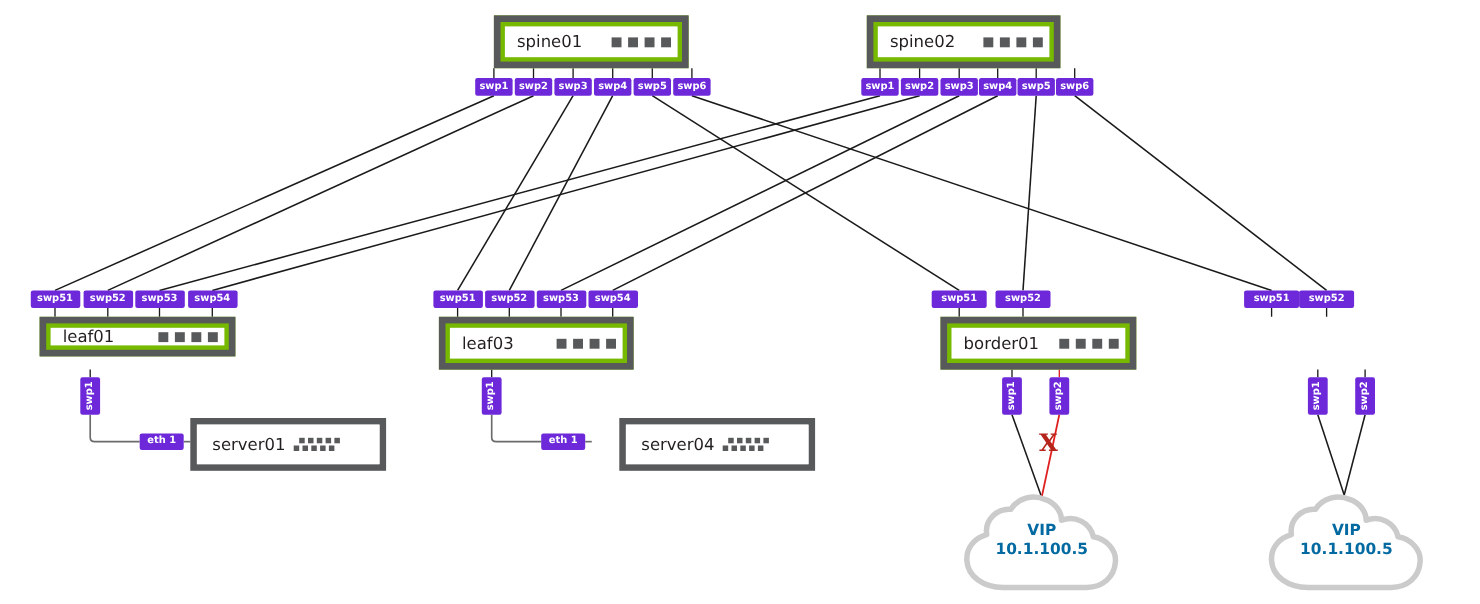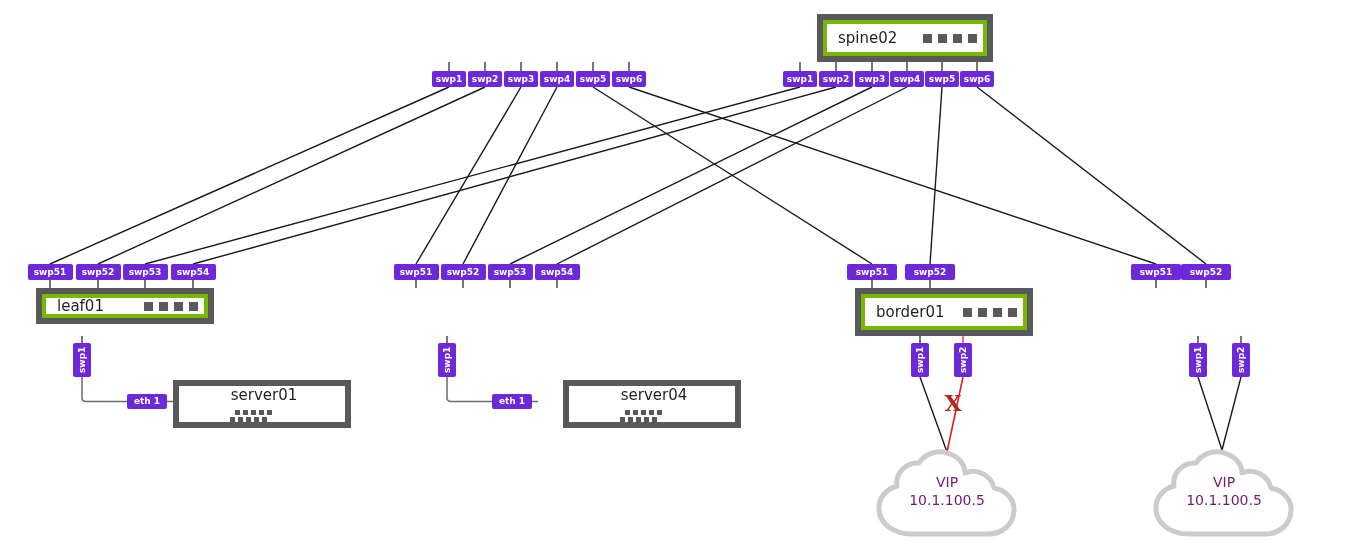--- a/index.html
+++ b/index.html
@@ -10,42 +10,42 @@
   #link-lines { position:absolute; left:0; top:0; z-index:1; }
 
   .box { position:absolute; box-sizing:border-box; border:6px solid #58595B; z-index:2; }
   .box.switch { background:#76B900; padding:4px; }
   .box.server { background:#fff; padding:0; }
   .box-inner {
     background:#fff; width:100%; height:100%; box-sizing:border-box;
     display:flex; align-items:center; justify-content:space-between;
     padding:0 6px 0 11px;
   }
-  .box.server .box-inner { padding:0 10px 0 14px;flex-direction:column; }
+  .box.server .box-inner { padding:0 10px 0 14px; }
   .nlabel { font-size:15px; color:#231F20; white-space:nowrap; }
 
   .sq-row { display:flex; gap:6px; margin-right:0; }
   .sq-row i { display:block; width:9px; height:9px; background:#58595B; }
 
   .dots { display:flex; flex-direction:column; gap:2px; margin-right:26px; }
   .dots .r { display:flex; gap:3px; }
   .dots .r1 { margin-left:5px; }
   .dots .r i { display:block; width:5px; height:5px; background:#58595B; }
 
   .chip {
     position:absolute; background:#6d28d9; color:#fff; font-weight:bold;
     font-size:9px; line-height:1; display:flex; align-items:center; justify-content:center;
     border-radius:2px; z-index:3; white-space:nowrap; letter-spacing:0;
   }
   .chip.vert { writing-mode:vertical-rl; transform:rotate(180deg); }
 
   .cloud { position:absolute; z-index:2; }
   .cloud-text {
     position:absolute; left:0; top:26px; width:100%; text-align:center;
-    font-size:14px; color:#701a75; line-height:1.25; z-index:3;
+    font-size:14px; color:#0369a1; line-height:1.25; z-index:3;font-weight:bold;
   }
   #failure-x {
     position:absolute; z-index:4; font-family:"DejaVu Serif","Liberation Serif",serif;
     font-weight:bold; font-size:22px; color:#B5251C; width:24px; height:24px;
     display:flex; align-items:center; justify-content:center;
   }
 </style>
 </head>
 <body>
 
@@ -97,35 +97,57 @@
       <path d="M82 377 L82 397.5 Q82 401.5 86 401.5 L127 401.5" stroke="#6B6B6B" stroke-width="1.5" fill="none"></path>
       <path d="M167 401.5 L173 401.5" stroke="#6B6B6B" stroke-width="1.5" fill="none"></path>
       <path d="M447 377 L447 397.5 Q447 401.5 451 401.5 L492 401.5" stroke="#6B6B6B" stroke-width="1.5" fill="none"></path>
       <path d="M532 401.5 L538 401.5" stroke="#6B6B6B" stroke-width="1.5" fill="none"></path>
       <path d="M920 377 L947 452" stroke="#1A1A1A" stroke-width="1.4" fill="none"></path>
       <path d="M963 377 L947 452" stroke="#E01F1F" stroke-width="1.6" fill="none"></path>
       <path d="M1198 377 L1222 450" stroke="#1A1A1A" stroke-width="1.4" fill="none"></path>
       <path d="M1241 377 L1222 450" stroke="#1A1A1A" stroke-width="1.4" fill="none"></path>
     </svg>
 
-  <div class="box switch" style="left:817px;top:14px;width:176px;height:48px">
+  <div class="box switch" style="left:449px;top:14px;width:177px;height:48px">
+    <div class="box-inner">
+      <span class="nlabel">spine01</span>
+      <span class="sq-row">
+          <i></i>
+          <i></i>
+          <i></i>
+          <i></i>
+        </span>
+    </div>
+  </div>
+  <div class="box switch" style="left:788px;top:14px;width:176px;height:48px">
     <div class="box-inner">
       <span class="nlabel">spine02</span>
       <span class="sq-row">
           <i></i>
           <i></i>
           <i></i>
           <i></i>
         </span>
     </div>
   </div>
 
   <div class="box switch" style="left:36px;top:288px;width:178px;height:36px">
     <div class="box-inner">
       <span class="nlabel">leaf01</span>
+      <span class="sq-row">
+          <i></i>
+          <i></i>
+          <i></i>
+          <i></i>
+        </span>
+    </div>
+  </div>
+  <div class="box switch" style="left:399px;top:288px;width:177px;height:48px">
+    <div class="box-inner">
+      <span class="nlabel">leaf03</span>
       <span class="sq-row">
           <i></i>
           <i></i>
           <i></i>
           <i></i>
         </span>
     </div>
   </div>
   <div class="box switch" style="left:855px;top:288px;width:178px;height:48px">
     <div class="box-inner">

